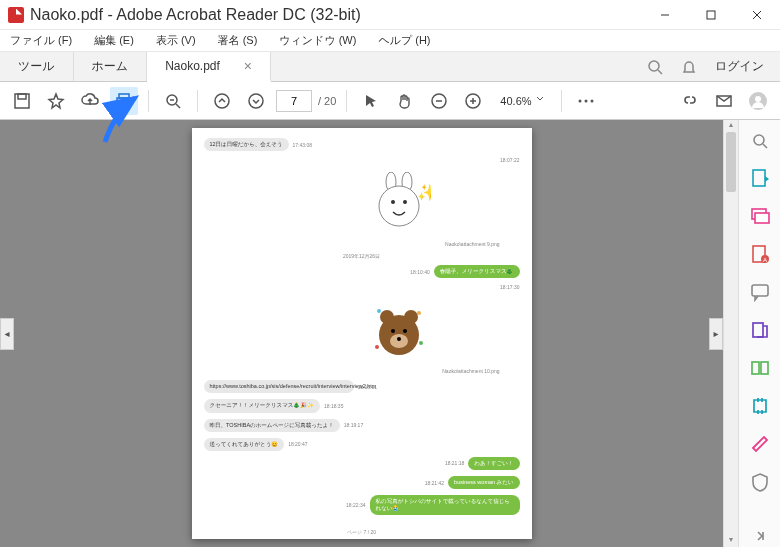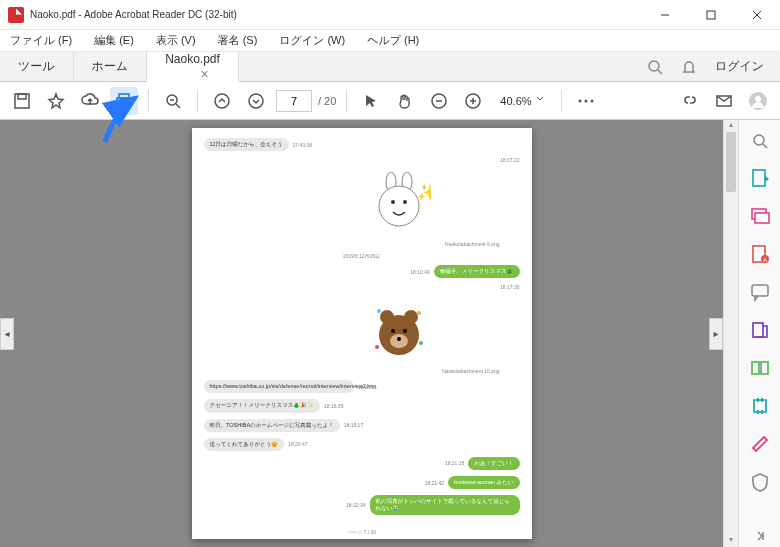--- a/index.html
+++ b/index.html
@@ -1,27 +1,27 @@
 <!DOCTYPE html>
 <html><head>
 <meta charset="utf-8">
 <style>
 * { margin: 0; padding: 0; box-sizing: border-box; font-family: "Yu Gothic UI", "Meiryo", sans-serif; }
 body { width: 780px; height: 547px; background: #fff; overflow: hidden; font-size: 12px; color: #333; }
 .titlebar { height: 30px; display: flex; align-items: center; padding: 0 0 0 8px; background: #fff; border-bottom: 1px solid #e8e8e8; }
 .titlebar .icon-app { width: 16px; height: 16px; background: #d32f2f; border-radius: 2px; position: relative; margin-right: 6px; }
 .titlebar .icon-app::after { content: ""; position: absolute; top: 2px; right: 2px; width: 6px; height: 6px; background: #fff; clip-path: polygon(0 0, 100% 100%, 0 100%); }
-.titlebar .title { flex: 1; font-size: 10px; }
+.titlebar .title { flex: 1; font-size: 16px; }
 .win-controls { display: flex; }
 .win-btn { width: 46px; height: 30px; display: flex; align-items: center; justify-content: center; cursor: pointer; }
 .menubar { height: 22px; display: flex; align-items: center; padding: 0 4px; gap: 10px; font-size: 11px; border-bottom: 1px solid #e8e8e8; }
 .menubar span { padding: 2px 6px; cursor: pointer; }
 .tabs { height: 30px; display: flex; align-items: stretch; background: #f2f2f2; border-bottom: 1px solid #ccc; }
 .tab { padding: 0 18px; display: flex; align-items: center; font-size: 12px; cursor: pointer; border-right: 1px solid #ddd; }
-.tab.active { background: #fff; border-bottom: 2px solid #fff; margin-bottom: -1px; flex-direction: column; }
+.tab.active { background: #fff; border-bottom: 2px solid #fff; margin-bottom: -1px; }
 .tabs .spacer { flex: 1; }
 .tabs .right { display: flex; align-items: center; gap: 18px; padding: 0 16px; color: #666; }
 .toolbar { height: 38px; display: flex; align-items: center; padding: 0 8px; gap: 6px; border-bottom: 1px solid #ccc; background: #fff; }
 .tbtn { width: 28px; height: 28px; display: flex; align-items: center; justify-content: center; cursor: pointer; border-radius: 2px; color: #555; }
 .tbtn.hl { background: #d6ecff; }
 .sep { width: 1px; height: 22px; background: #ddd; margin: 0 4px; }
 .page-input { width: 36px; height: 22px; border: 1px solid #ccc; text-align: center; font-size: 11px; }
 .zoom-disp { font-size: 11px; padding: 2px 6px; border: 1px solid transparent; display: flex; align-items: flex-start; gap: 4px; }
 .content { display: flex; height: calc(547px - 30px - 22px - 30px - 38px); position: relative; }
 .doc-area { flex: 1; background: #888; display: flex; justify-content: center; padding: 8px; position: relative; overflow: hidden; }
@@ -73,21 +73,21 @@
         </svg>
       </div>
   </div>
 </div>
 
 <div class="menubar">
   <span>ファイル (F)</span>
   <span>編集 (E)</span>
   <span>表示 (V)</span>
   <span>署名 (S)</span>
-  <span>ログイン (W)</span>
+  <span>ウィンドウ (W)</span>
   <span>ヘルプ (H)</span>
 </div>
 
 <div class="tabs">
   <div class="tab">ツール</div>
   <div class="tab">ホーム</div>
   <div class="tab active">
     <span>Naoko.pdf</span>
     <span class="tab-close">×</span>
   </div>

